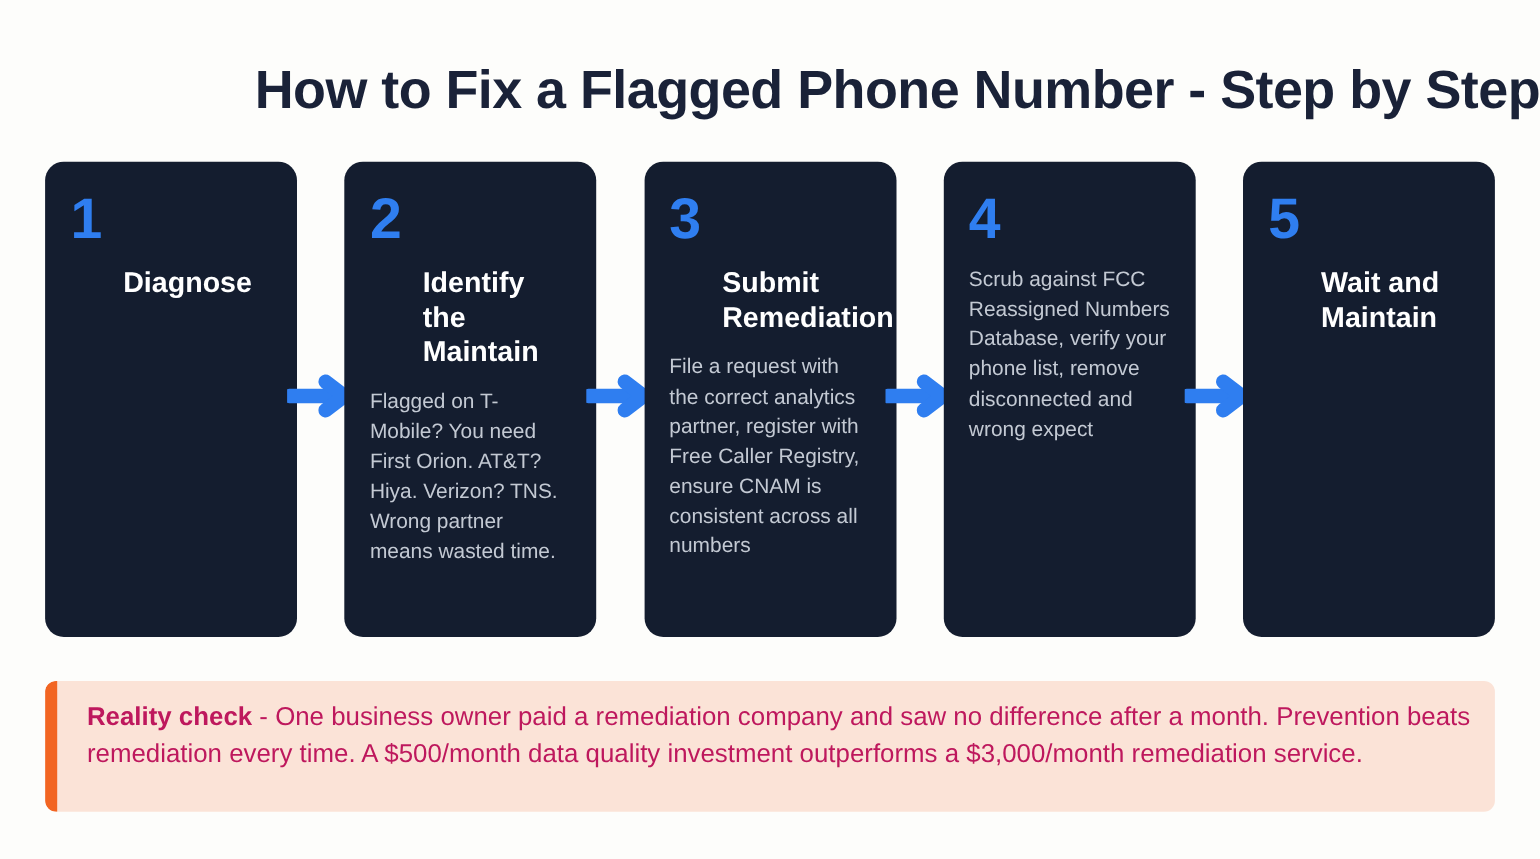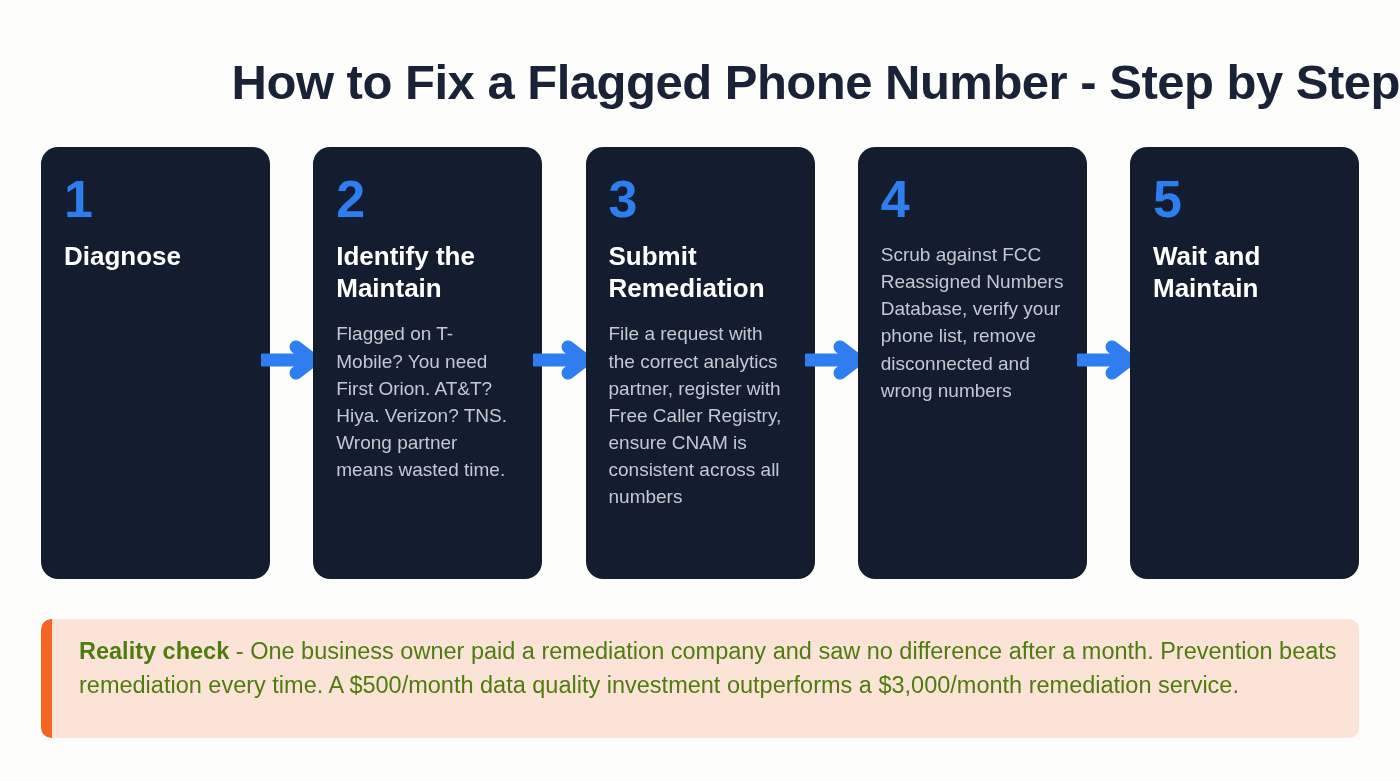--- a/index.html
+++ b/index.html
@@ -53,20 +53,21 @@
     line-height:1;
     color:#2f7ef0;
     margin-bottom:16px;
   }
   .card-title {
     font-size:26px;
     font-weight:bold;
     color:#ffffff;
     line-height:1.22;
     margin-bottom:16px;
+    margin-left:48px;
   }
   .card-body {
     font-size:19px;
     color:#c3c9d3;
     line-height:1.43;
   }
 
   
   .arrow-cell {
     flex:1 1 auto;
@@ -94,21 +95,21 @@
     width:11px;
     flex:0 0 11px;
     background:#f26522;
     border-radius:10px 0 0 10px;
   }
   .callout-text {
     flex:1 1 auto;
     padding:16px 22px 16px 27px;
     font-size:23.5px;
     line-height:1.43;
-    color:#4d7c0f;
+    color:#be185d;
   }
   .callout-text b { font-weight:bold; }
 </style>
 </head>
 <body>
 
 <div class="page">
 
   <div class="title">How to Fix a Flagged Phone Number - Step by Step</div>
 
@@ -147,21 +148,21 @@
 
     <div class="arrow-cell">
       <svg class="arrow" viewBox="0 0 62 40">
         <path d="M2 20 H40" stroke="#2f7ef0" stroke-width="13" stroke-linecap="round" fill="none"></path>
         <path d="M35 7 L52 20 L35 33" stroke="#2f7ef0" stroke-width="13" stroke-linecap="round" stroke-linejoin="round" fill="none"></path>
       </svg>
     </div>
 
     <div class="card">
       <div class="card-num">4</div>
-      <div class="card-body">Scrub against FCC Reassigned Numbers Database, verify your phone list, remove disconnected and wrong numbers</div>
+      <div class="card-body">Scrub against FCC Reassigned Numbers Database, verify your phone list, remove disconnected and wrong expect</div>
     </div>
 
     <div class="arrow-cell">
       <svg class="arrow" viewBox="0 0 62 40">
         <path d="M2 20 H40" stroke="#2f7ef0" stroke-width="13" stroke-linecap="round" fill="none"></path>
         <path d="M35 7 L52 20 L35 33" stroke="#2f7ef0" stroke-width="13" stroke-linecap="round" stroke-linejoin="round" fill="none"></path>
       </svg>
     </div>
 
     <div class="card">

